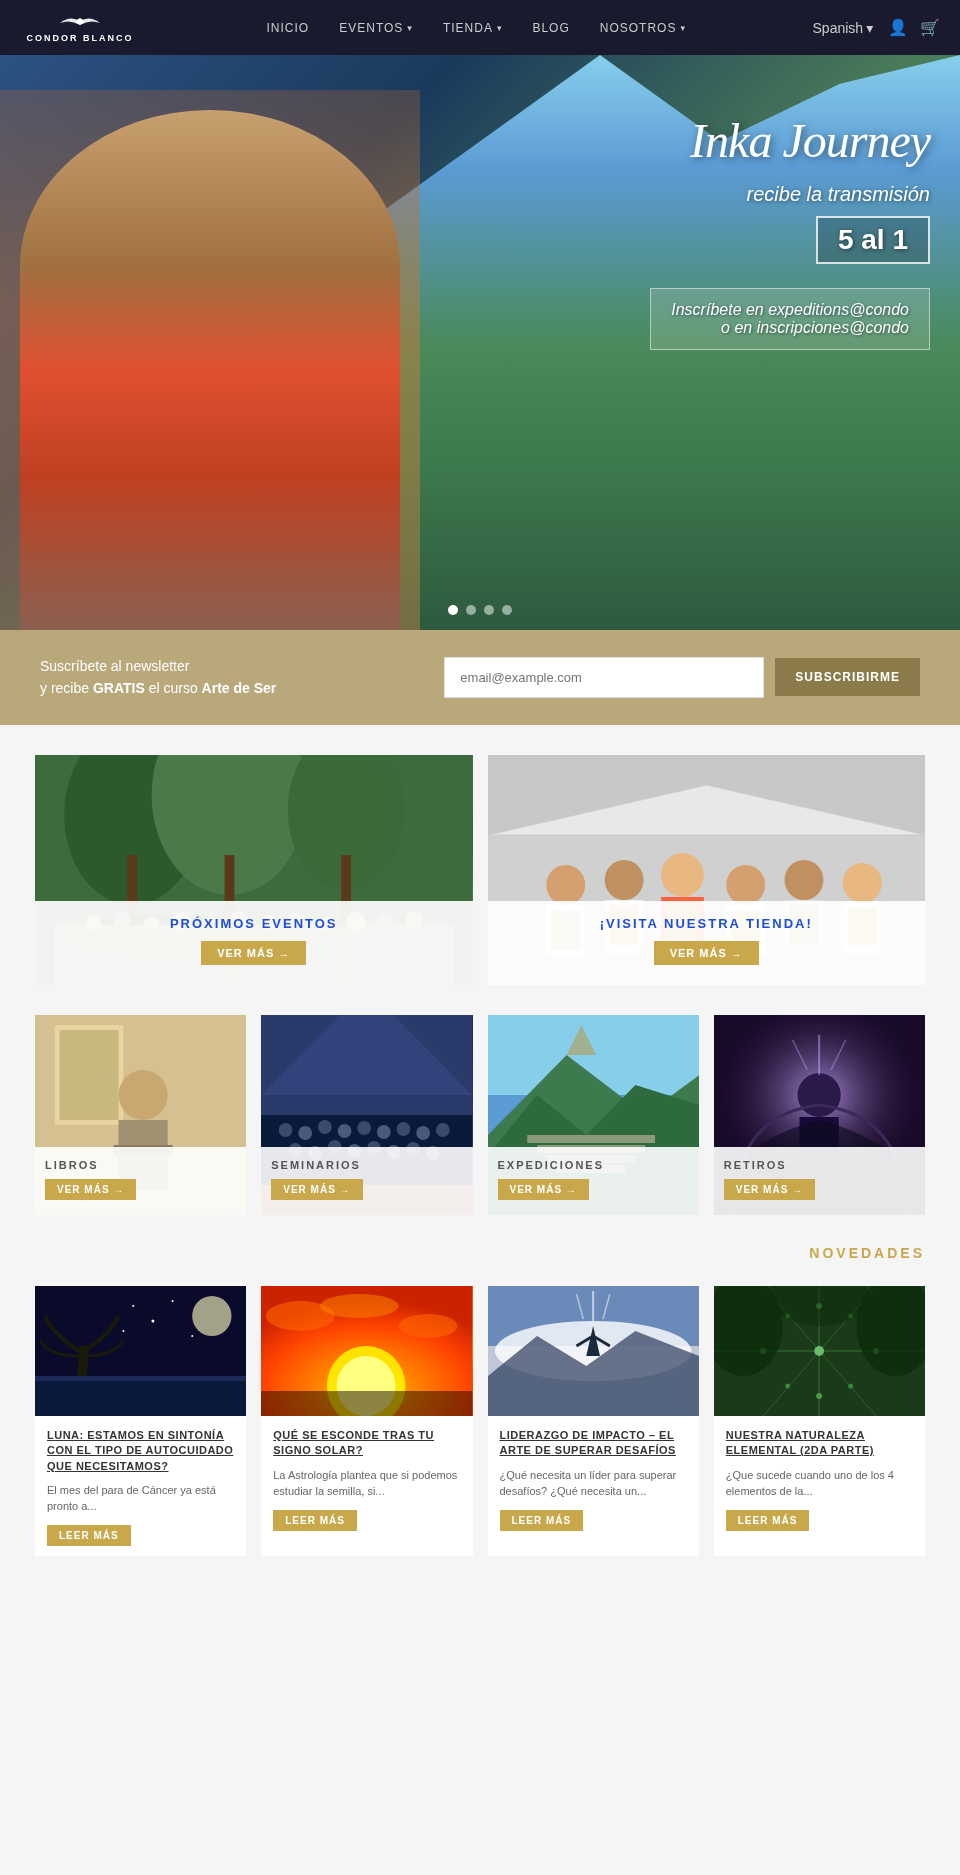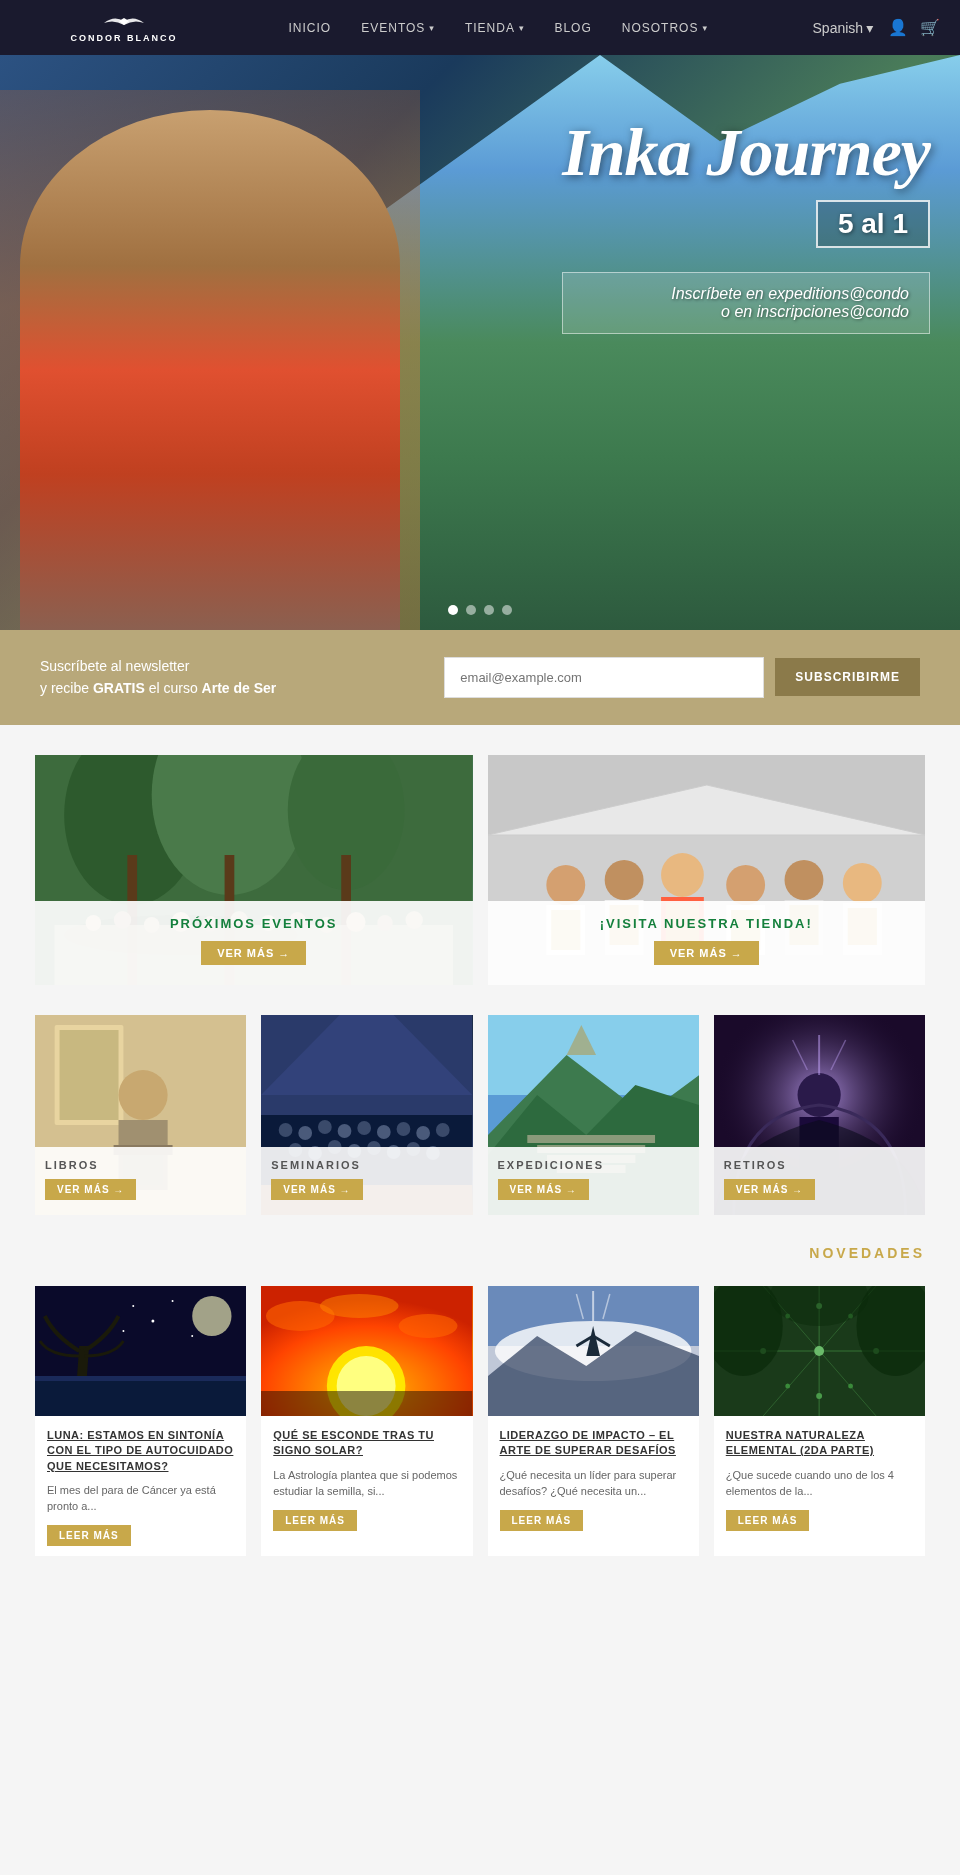--- a/index.html
+++ b/index.html
@@ -14,21 +14,20 @@
       height: 55px;
       position: relative;
       z-index: 100;
     }
     .header-logo {
       display: flex;
       flex-direction: column;
       align-items: center;
       color: #fff;
       min-width: 120px;
-      margin-left: 44px;
     }
     .header-logo .brand-name {
       font-size: 9px;
       letter-spacing: 2px;
       color: #fff;
       font-weight: bold;
     }
     .header-nav {
       display: flex;
       align-items: center;
@@ -114,24 +113,24 @@
       clip-path: polygon(0 30%, 40% 0, 60% 15%, 80% 5%, 100% 0, 100% 100%, 0 100%);
     }
     .hero-text {
       position: absolute;
       right: 30px;
       top: 60px;
       text-align: right;
       color: #fff;
     }
     .hero-title {
-      font-size: 68px;
+      font-size: 48px;
       font-family: 'Georgia', cursive;
       font-style: italic;
-      font-weight: bold;
+      font-weight: normal;
       line-height: 1.1;
       text-shadow: 2px 2px 8px rgba(0,0,0,0.5);
       letter-spacing: -1px;
     }
     .hero-subtitle {
       font-size: 20px;
       margin-top: 15px;
       font-style: italic;
       text-shadow: 1px 1px 4px rgba(0,0,0,0.5);
     }
@@ -248,21 +247,21 @@
       left: 0;
       right: 0;
       padding: 15px 20px 20px;
       background: rgba(255,255,255,0.92);
       text-align: center;
     }
     .promo-title {
       font-size: 13px;
       font-weight: bold;
       letter-spacing: 2px;
-      color: #15803d;
+      color: #1d4ed8;
       text-transform: uppercase;
       margin-bottom: 10px;
     }
     .promo-btn {
       display: inline-block;
       padding: 6px 16px;
       background: #c8a84a;
       color: #fff;
       font-size: 11px;
       font-weight: bold;
@@ -448,20 +447,21 @@
   <div class="hero-bg">
 
     <div class="mountain-bg"></div>
 
     <div class="hero-person">
       <div class="person-silhouette"></div>
     </div>
 
     <div class="hero-text">
       <div class="hero-title">Inka Journey</div>
+      <div class="hero-subtitle">recibe la transmisión</div>
       <div class="hero-dates">5 al 1</div>
       <div class="hero-contact">
         <div>Inscríbete en expeditions@condo</div>
         <div>o en inscripciones@condo</div>
       </div>
     </div>
 
     <div class="slider-dots">
       <div class="dot active"></div>
       <div class="dot"></div>

